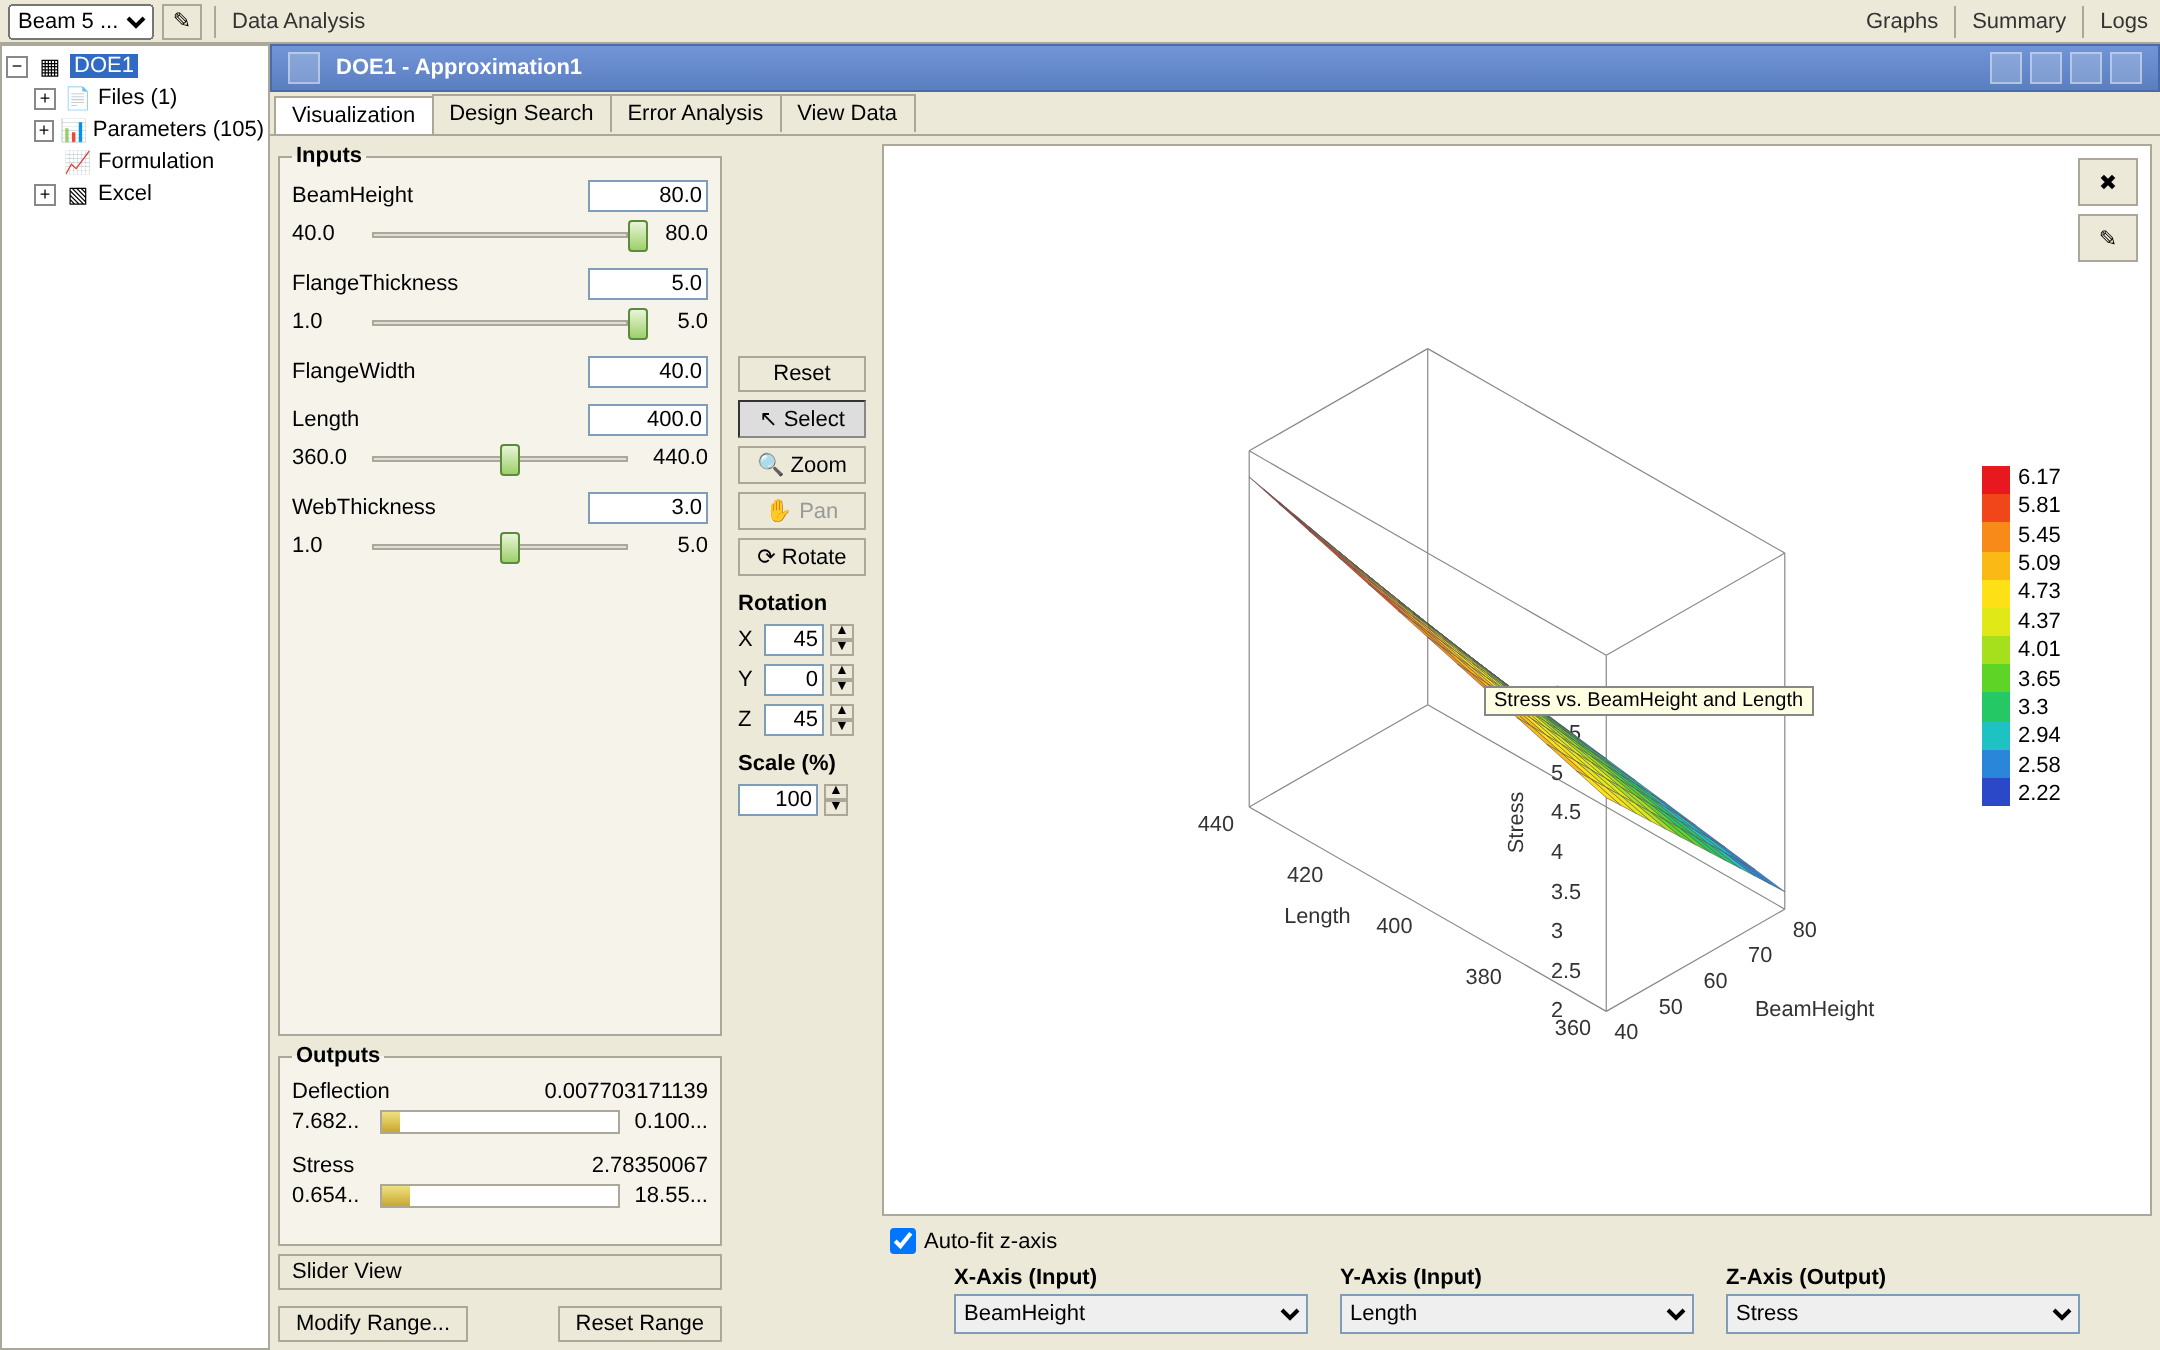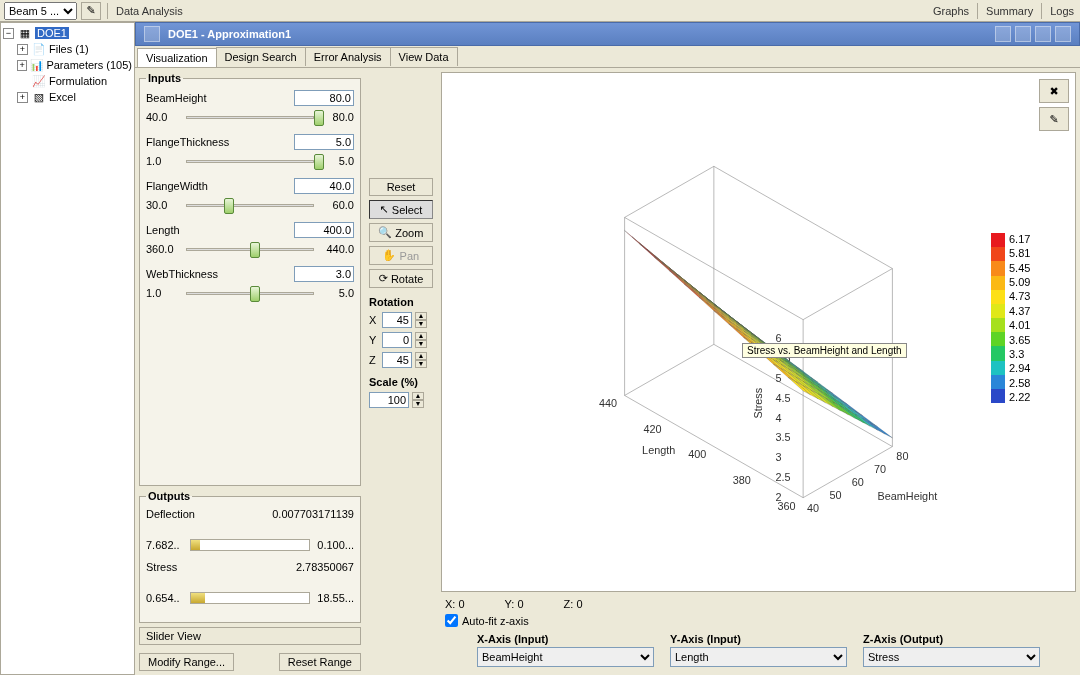--- a/index.html
+++ b/index.html
@@ -46,21 +46,21 @@
 .param-val { width: 60px; height: 16px; border: 1px solid #7f9db9; background: #fff; text-align: right; padding-right: 2px; font-size: 11px; }
 .param-row2 { display: flex; align-items: center; gap: 4px; margin-top: 2px; }
 .param-min, .param-max { font-size: 11px; width: 36px; }
 .param-max { text-align: right; }
 .slider { flex: 1; height: 18px; position: relative; }
 .slider-track { position: absolute; top: 8px; left: 0; right: 0; height: 3px; background: #ddd; border: 1px solid #aca899; }
 .slider-thumb { position: absolute; top: 2px; width: 10px; height: 16px; background: linear-gradient(#e8f5d8,#9ecf6b); border: 1px solid #5a8a3a; border-radius: 2px; }
 
 .out { margin-bottom: 10px; }
 .out-row1 { display: flex; justify-content: space-between; }
-.out-row2 { display: flex; align-items: flex-end; gap: 4px; margin-top: 19px; }
+.out-row2 { display: flex; align-items: flex-end; gap: 4px; margin-top: 3px; }
 .out-min, .out-max { font-size: 11px; width: 40px; }
 .out-max { text-align: right; }
 .gauge { flex: 1; height: 12px; border: 1px solid #aca899; background: #fff; position: relative; }
 .gauge-fill { position: absolute; top: 0; bottom: 0; left: 0; background: linear-gradient(#f0e080,#c8a830); }
 
 .io-bottom { display: flex; justify-content: space-between; margin-top: 4px; }
 .tabs2 .tab2 { padding: 2px 6px; border: 1px solid #aca899; background: #ece9d8; }
 .tabs2 .tab2.active { background: #fff; }
 .btn { padding: 2px 8px; background: #ece9d8; border: 1px solid #aca899; cursor: pointer; }
 
@@ -192,28 +192,20 @@
                   <div class="slider-track"></div>
                   <div class="slider-thumb" style="left:100%"></div>
                 </div>
                 <span class="param-max">5.0</span>
               </div>
             </div>
             <div class="param">
               <div class="param-row1">
                 <span class="param-name">FlangeWidth</span>
                 <input class="param-val" value="40.0" style="">
-              </div>
-  <div class="param-row2">
-                <span class="param-min">30.0</span>
-                <div class="slider">
-                  <div class="slider-track"></div>
-                  <div class="slider-thumb" style="left:30%"></div>
-                </div>
-                <span class="param-max">60.0</span>
               </div>
             </div>
             <div class="param">
               <div class="param-row1">
                 <span class="param-name">Length</span>
                 <input class="param-val" value="400.0" style="">
               </div>
   <div class="param-row2">
                 <span class="param-min">360.0</span>
                 <div class="slider">
@@ -543,25 +535,20 @@
               <div>4.37</div>
               <div>4.01</div>
               <div>3.65</div>
               <div>3.3</div>
               <div>2.94</div>
               <div>2.58</div>
               <div>2.22</div>
             </div>
         </div>
       </div>
-      <div class="status-row">
-        <span>X: 0</span>
-          <span>Y: 0</span>
-          <span>Z: 0</span>
-      </div>
       <div class="check-row">
         <input type="checkbox" checked="" style="">
         <span>Auto-fit z-axis</span>
       </div>
       <div class="axis-row">
         <div class="axis-group"><label>X-Axis (Input)</label><select><option>BeamHeight</option></select></div>
         <div class="axis-group"><label>Y-Axis (Input)</label><select><option>Length</option></select></div>
         <div class="axis-group"><label>Z-Axis (Output)</label><select><option>Stress</option></select></div>
       </div>
     </div>

